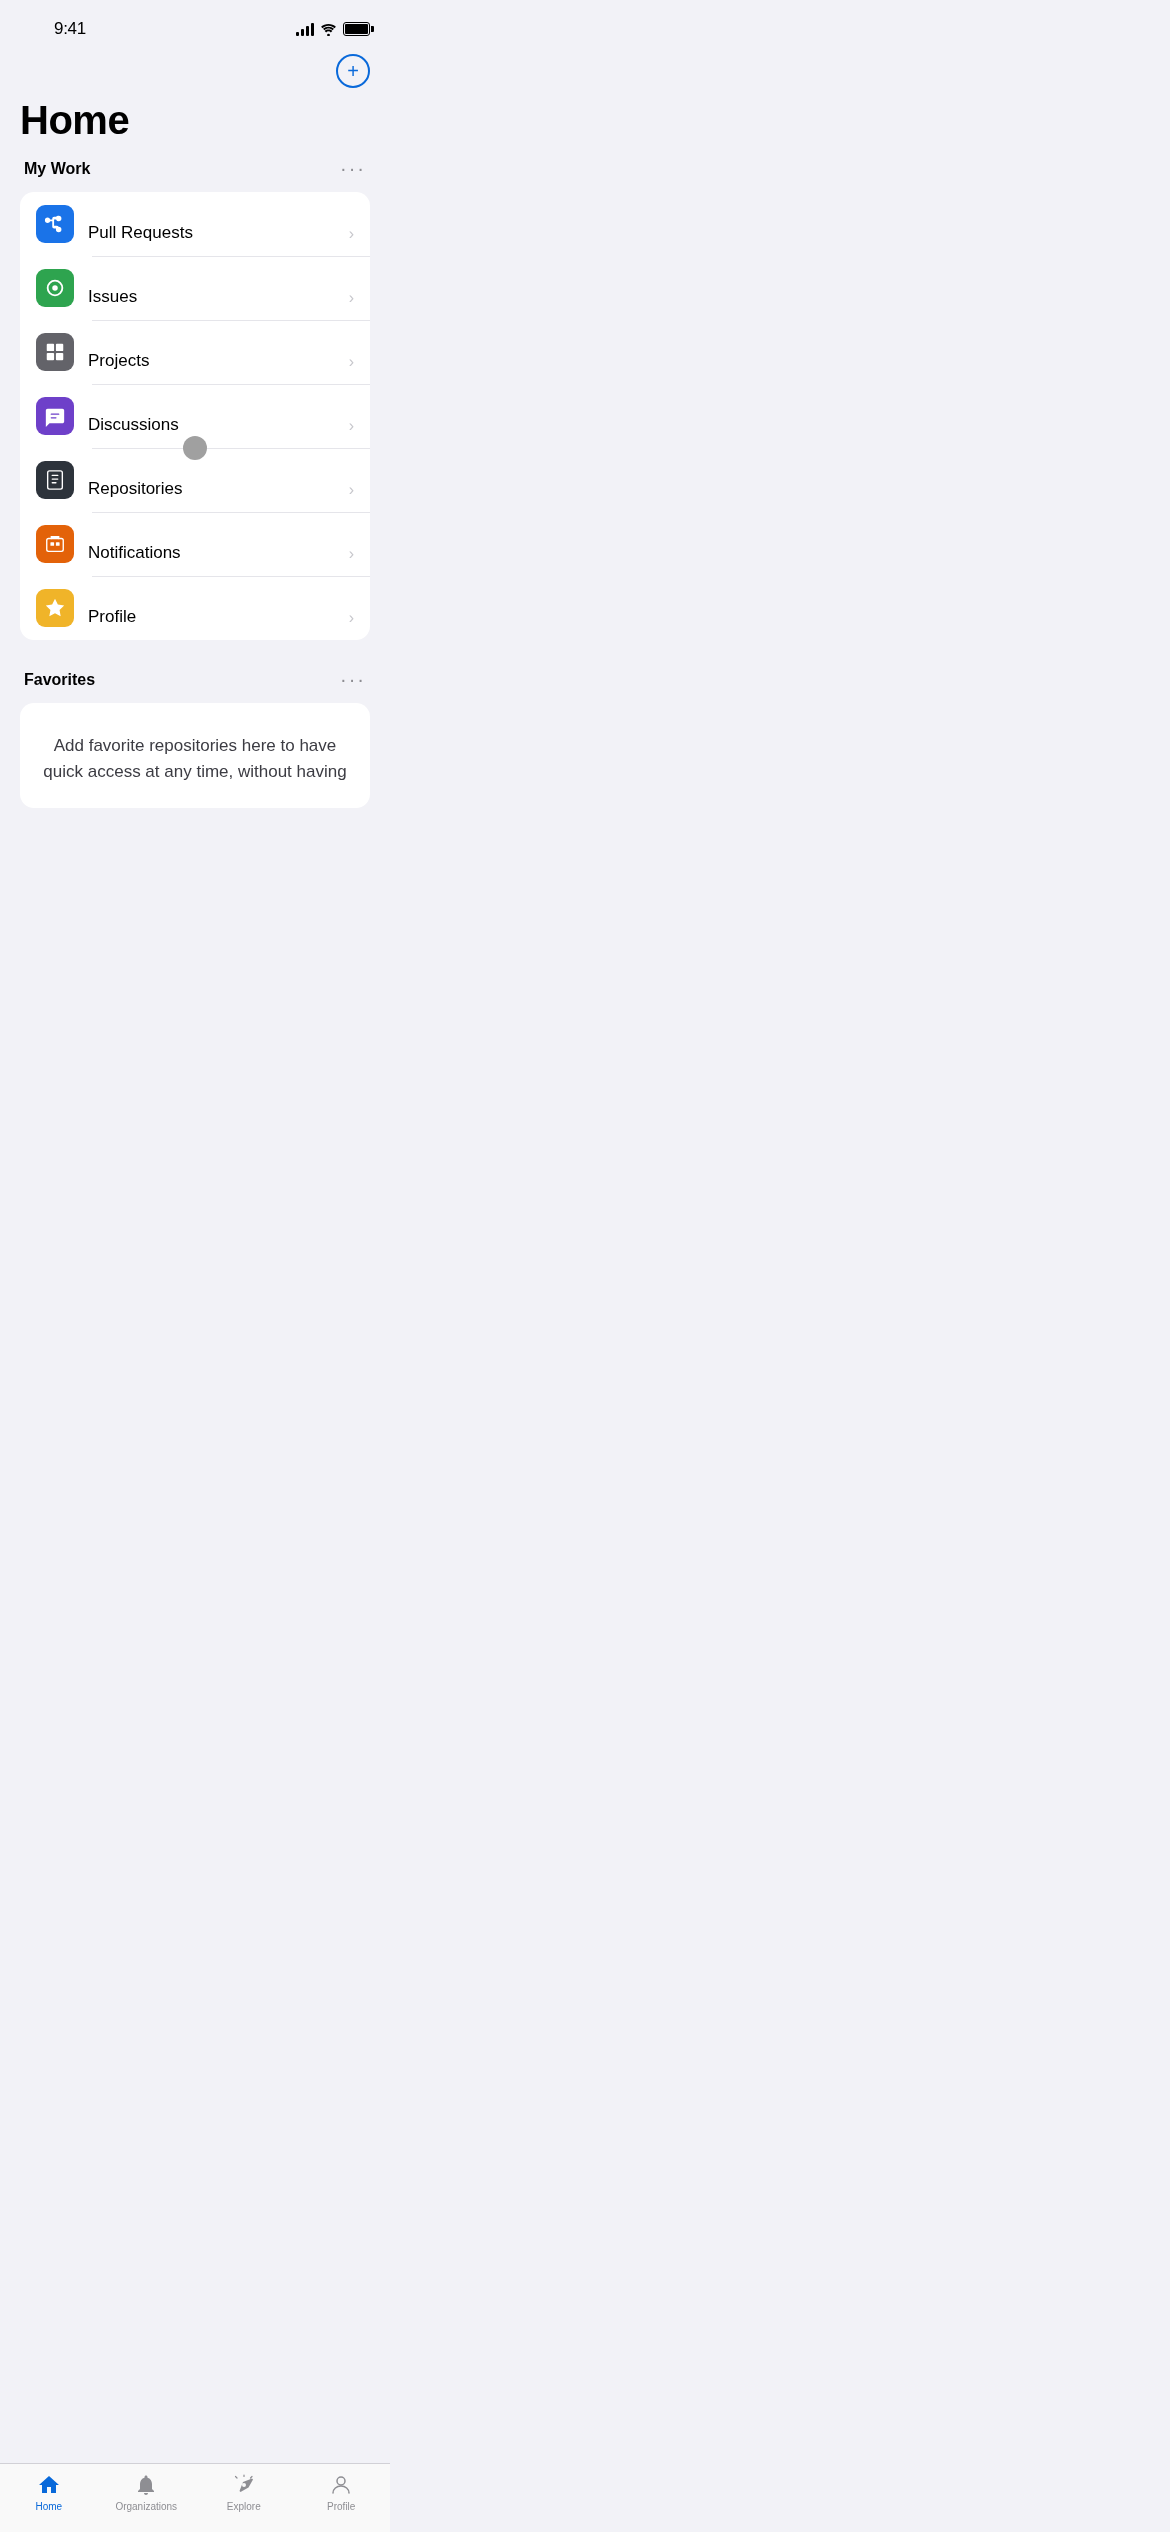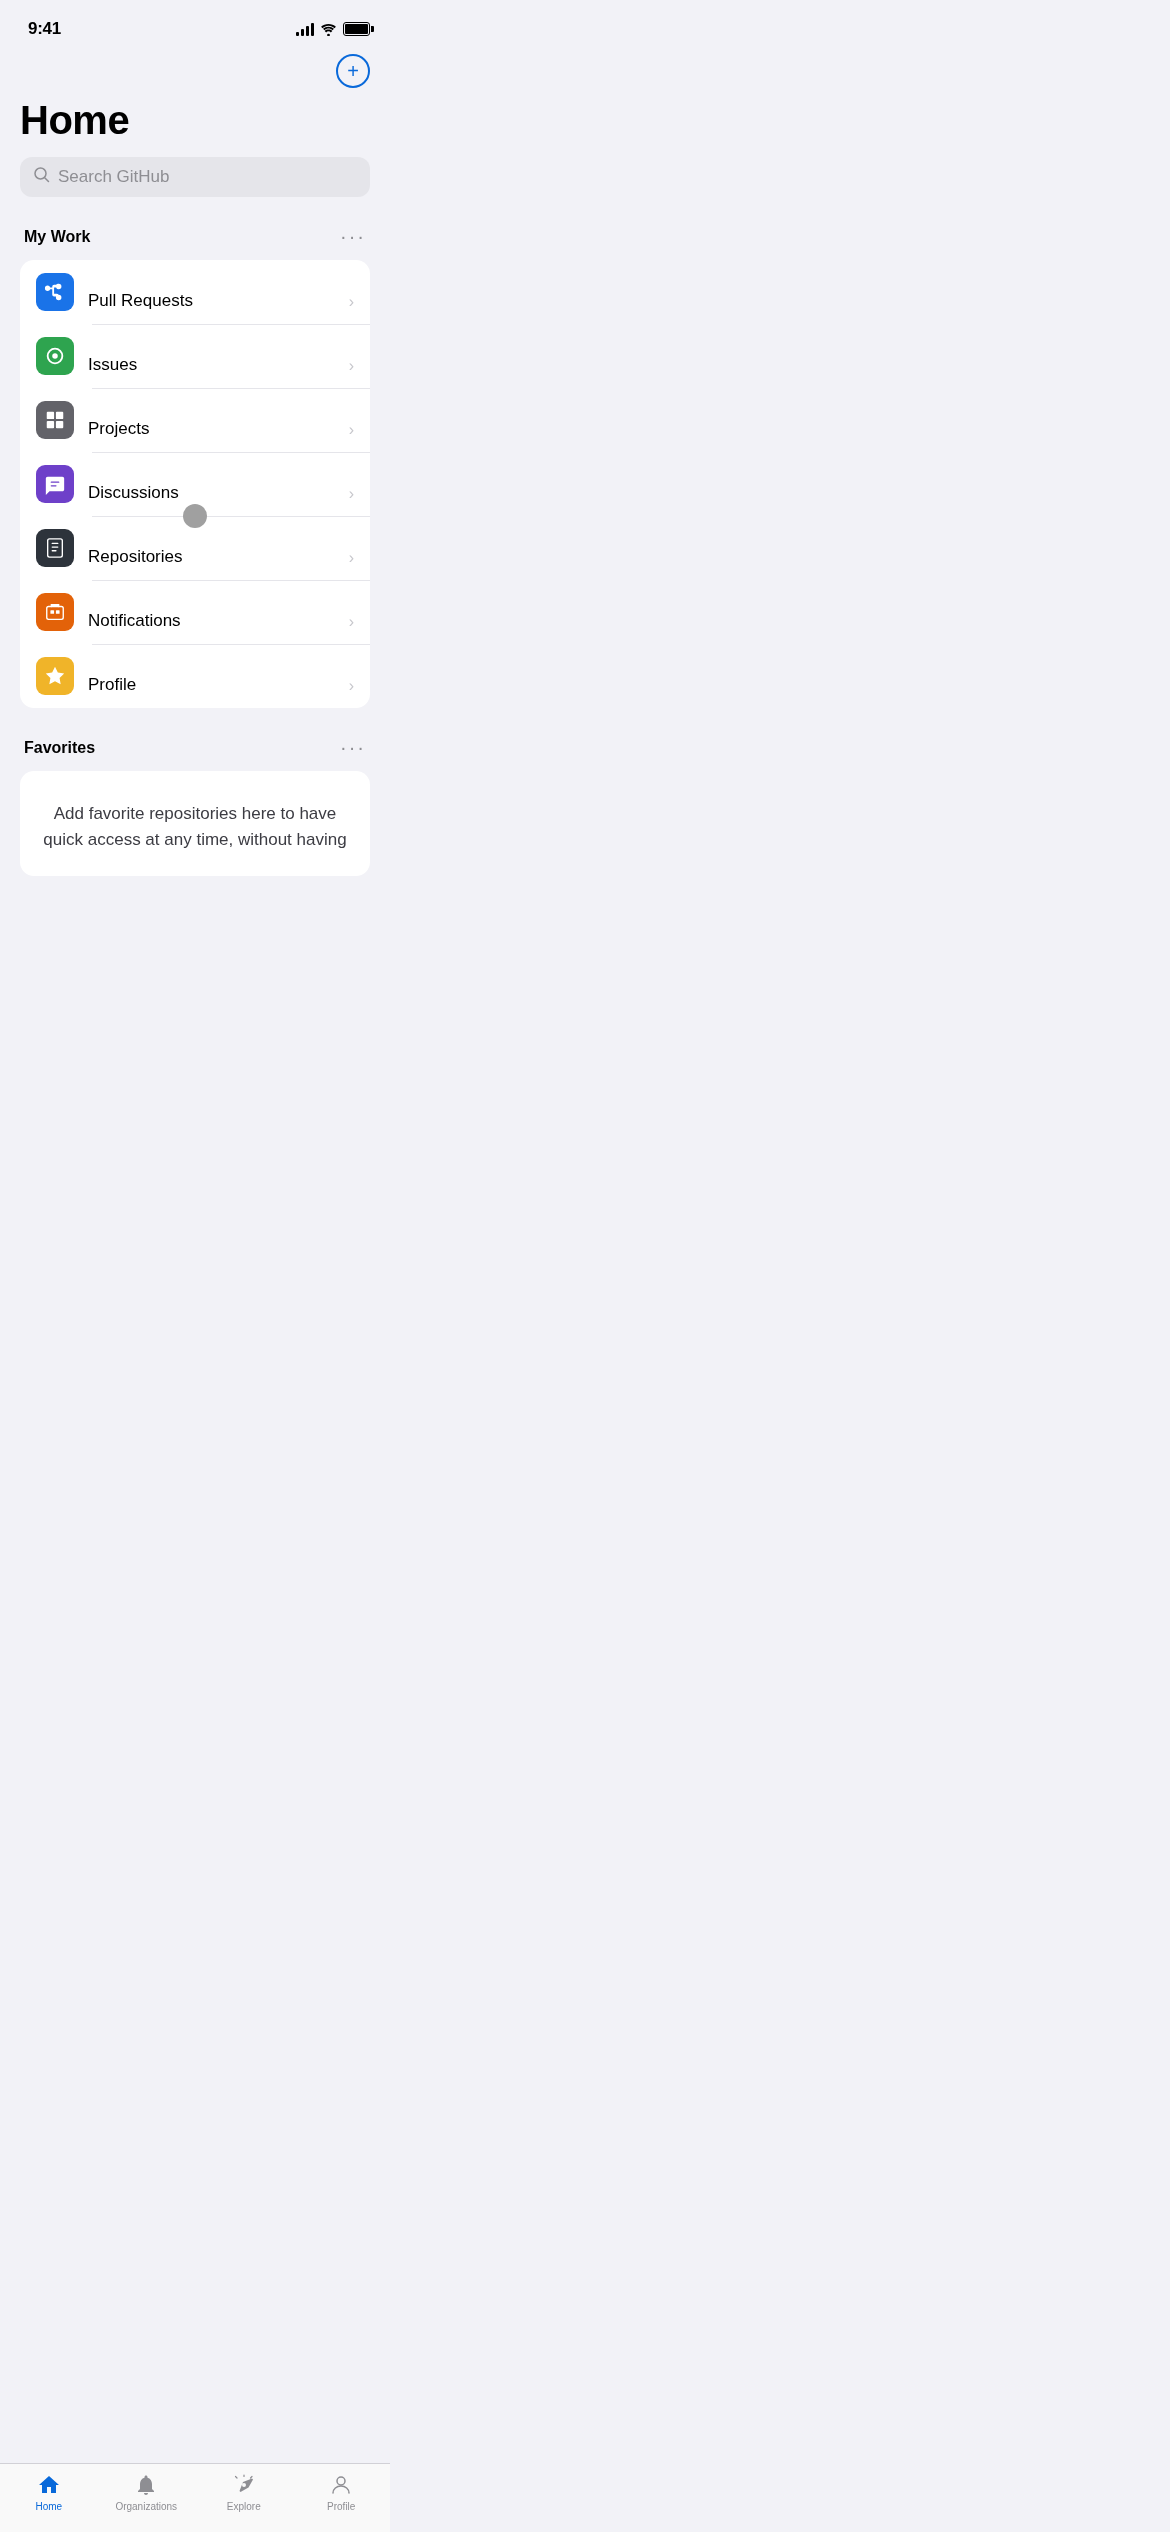--- a/index.html
+++ b/index.html
@@ -16,23 +16,24 @@
     
     .status-bar {
       display: flex;
       justify-content: space-between;
       align-items: center;
       padding: 14px 20px 6px 28px;
       height: 50px;
     }
     .status-time {
       font-size: 17px;
-      font-weight: 700;
+      font-weight: 400;
       color: #000;
       letter-spacing: -0.3px;
+      margin-left: 26px;
     }
     .status-icons {
       display: flex;
       align-items: center;
       gap: 6px;
     }
     .signal-bars {
       display: flex;
       align-items: flex-end;
       gap: 2px;
@@ -287,29 +288,20 @@
 
 <div class="header-area">
   <button class="add-button">
     <span class="add-button-icon">+</span>
   </button>
   <h1 class="page-title">Home</h1>
 </div>
 
 <div class="main-content">
 
-  <div class="search-bar">
-    <span class="search-icon-wrap">
-      <svg width="16" height="16" viewBox="0 0 16 16" fill="none" xmlns="http://www.w3.org/2000/svg">
-        <circle cx="6.5" cy="6.5" r="5.5" stroke="#8e8e93" stroke-width="1.5"></circle>
-        <path d="M11 11L14.5 14.5" stroke="#8e8e93" stroke-width="1.5" stroke-linecap="round"></path>
-      </svg>
-    </span>
-    <span class="search-placeholder">Search GitHub</span>
-  </div>
 
   <div class="section-header">
     <span class="section-title">My Work</span>
     <span class="section-more">···</span>
   </div>
 
   <div class="card">
 
     <div class="list-item">
       <div class="item-icon icon-blue">

